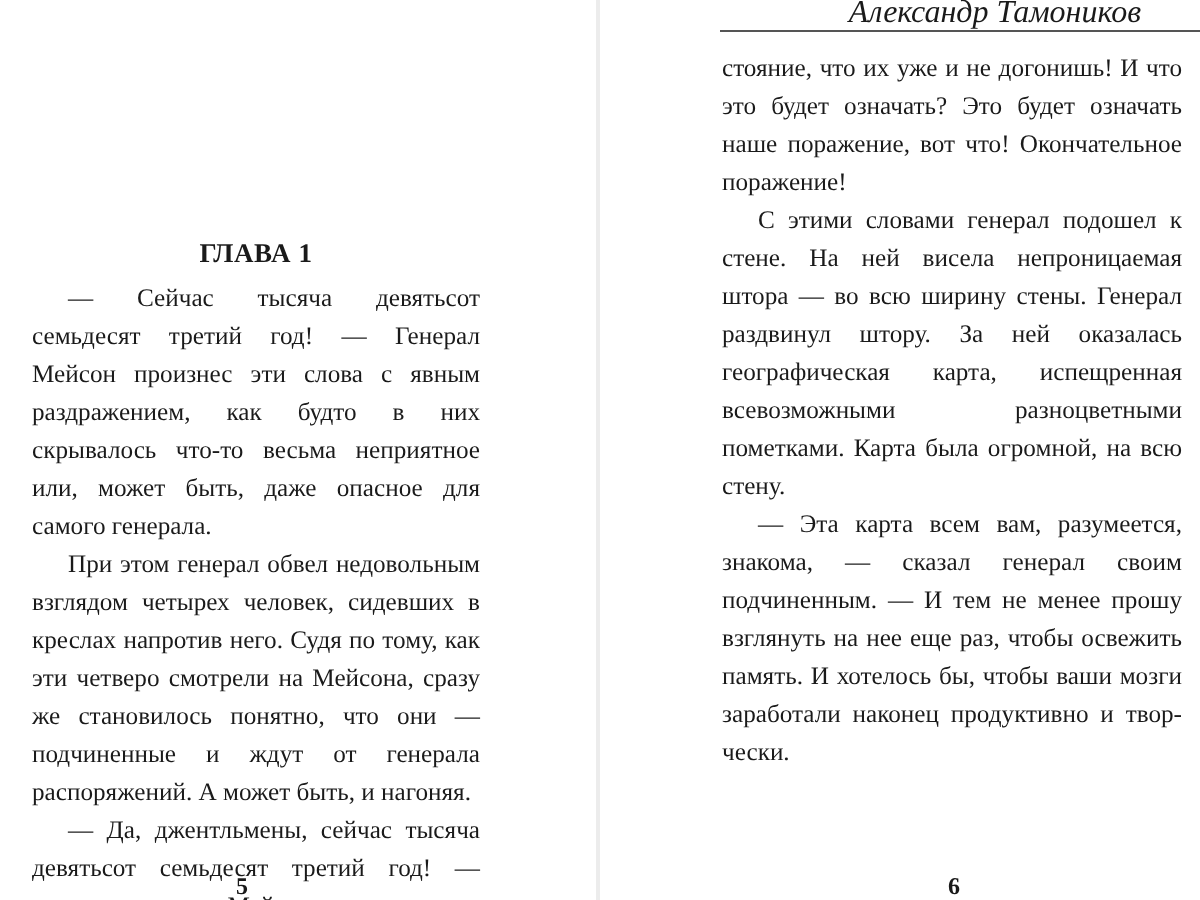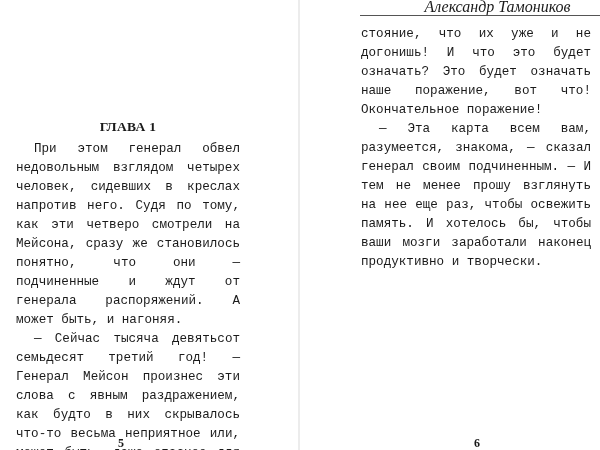--- a/index.html
+++ b/index.html
@@ -21,21 +21,21 @@
     .text-block {
       position: absolute;
       font-size: 12.6px;
       line-height: 19px;
       text-align: justify;
       hyphens: manual;
     }
     .page-left .text-block { left: 16px; width: 224px; top: 140px; }
     .page-right .text-block { left: 61px; width: 230px; top: 25px; }
 
-    .text-block p { margin: 0; text-indent: 18px; font-family: Liberation Mono, monospace; }
+    .text-block p { margin: 0; text-indent: 18px; }
     .text-block p.cont { text-indent: 0; }
 
     .chapter-title {
       position: absolute; left: 16px; width: 224px; top: 119px;
       text-align: center; font-weight: bold; font-size: 13.5px;
       letter-spacing: 0.3px;
     }
     .running-head {
       position: absolute; left: 78px; width: 239px; top: 1px;
       text-align: center; font-style: italic; font-size: 16px;
@@ -52,33 +52,34 @@
     .page-right .folio { left: 174px; }
   </style>
 </head>
 <body>
 
 <div class="spread">
 
   <div class="page page-left">
     <div class="chapter-title">ГЛАВА 1</div>
     <div class="text-block">
+      <p>— Сейчас тысяча девятьсот семьдесят третий год! — Генерал Мейсон произнес эти слова с явным раздражением, как будто в них скрывалось что-то весьма неприятное или, может быть, даже опасное для самого генерала.</p>
       <p>При этом генерал обвел недовольным взгля­дом четырех человек, сидевших в креслах напро­тив него. Судя по тому, как эти четверо смотрели на Мейсона, сразу же становилось понятно, что они — подчиненные и ждут от генерала распоря­жений. А может быть, и нагоняя.</p>
-      <p>— Сейчас тысяча девятьсот семьдесят третий год! — Генерал Мейсон произнес эти слова с явным раздражением, как будто в них скрывалось что-то весьма неприятное или, может быть, даже опасное для самого генерала.</p>
       <p>— Да, джентльмены, сейчас тысяча девятьсот семьдесят третий год! — повторил генерал Мей­сон и поморщился, будто от зубной боли. — Уже сейчас Советы опережают нас по многим показа­телям! Они оторвались от нас на такое расстояние, что вот-вот исчезнут за горизонтом! Прошу проще­ния за столь образный стиль, но иначе не скажешь! Да-да! К тысяча девятьсот семьдесят пятому году они окончательно оторвутся от нас на такое рас-</p>
     </div>
     <div class="folio">5</div>
   </div>
 
   <div class="gutter"></div>
 
   <div class="page page-right">
     <div class="running-head">Александр Тамоников</div>
     <div class="head-rule"></div>
     <div class="text-block">
       <p class="cont">стояние, что их уже и не догонишь! И что это будет означать? Это будет означать наше поражение, вот что! Окончательное поражение!</p>
+      <p>С этими словами генерал подошел к стене. На ней висела непроницаемая штора — во всю ширину стены. Генерал раздвинул штору. За ней оказалась географическая карта, испещренная всевозможны­ми разноцветными пометками. Карта была огром­ной, на всю стену.</p>
       <p>— Эта карта всем вам, разумеется, знакома, — сказал генерал своим подчиненным. — И тем не менее прошу взглянуть на нее еще раз, что­бы освежить память. И хотелось бы, чтобы ваши мозги заработали наконец продуктивно и твор­чески.</p>
 
     </div>
     <div class="folio">6</div>
   </div>
 
 </div>
 
 </body></html>

